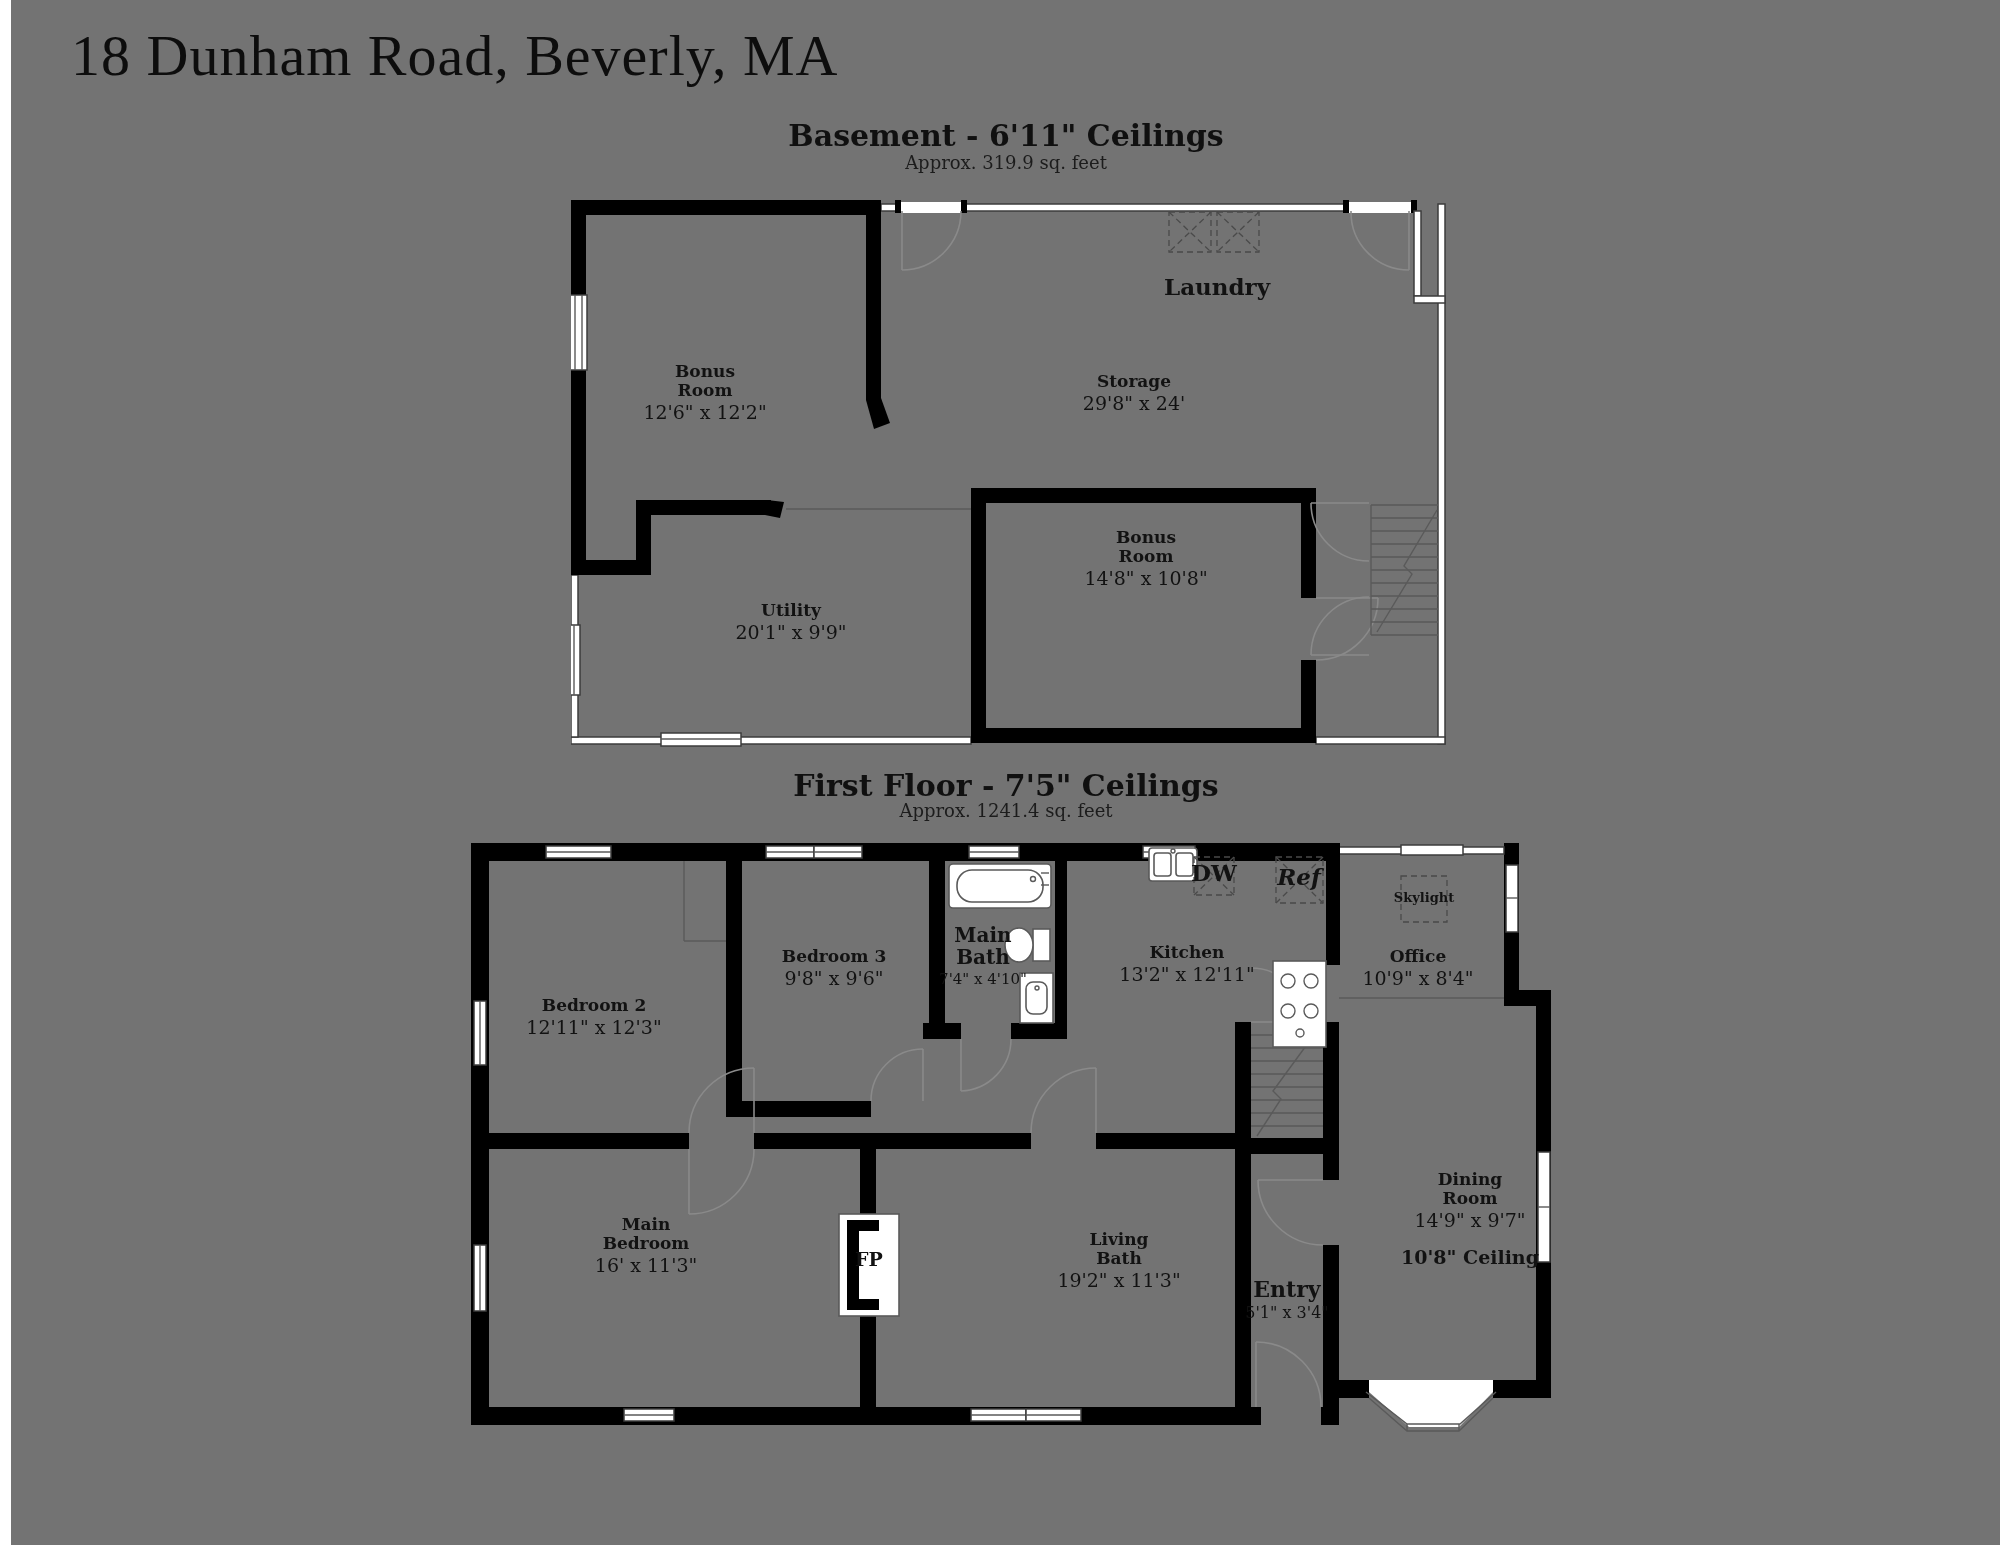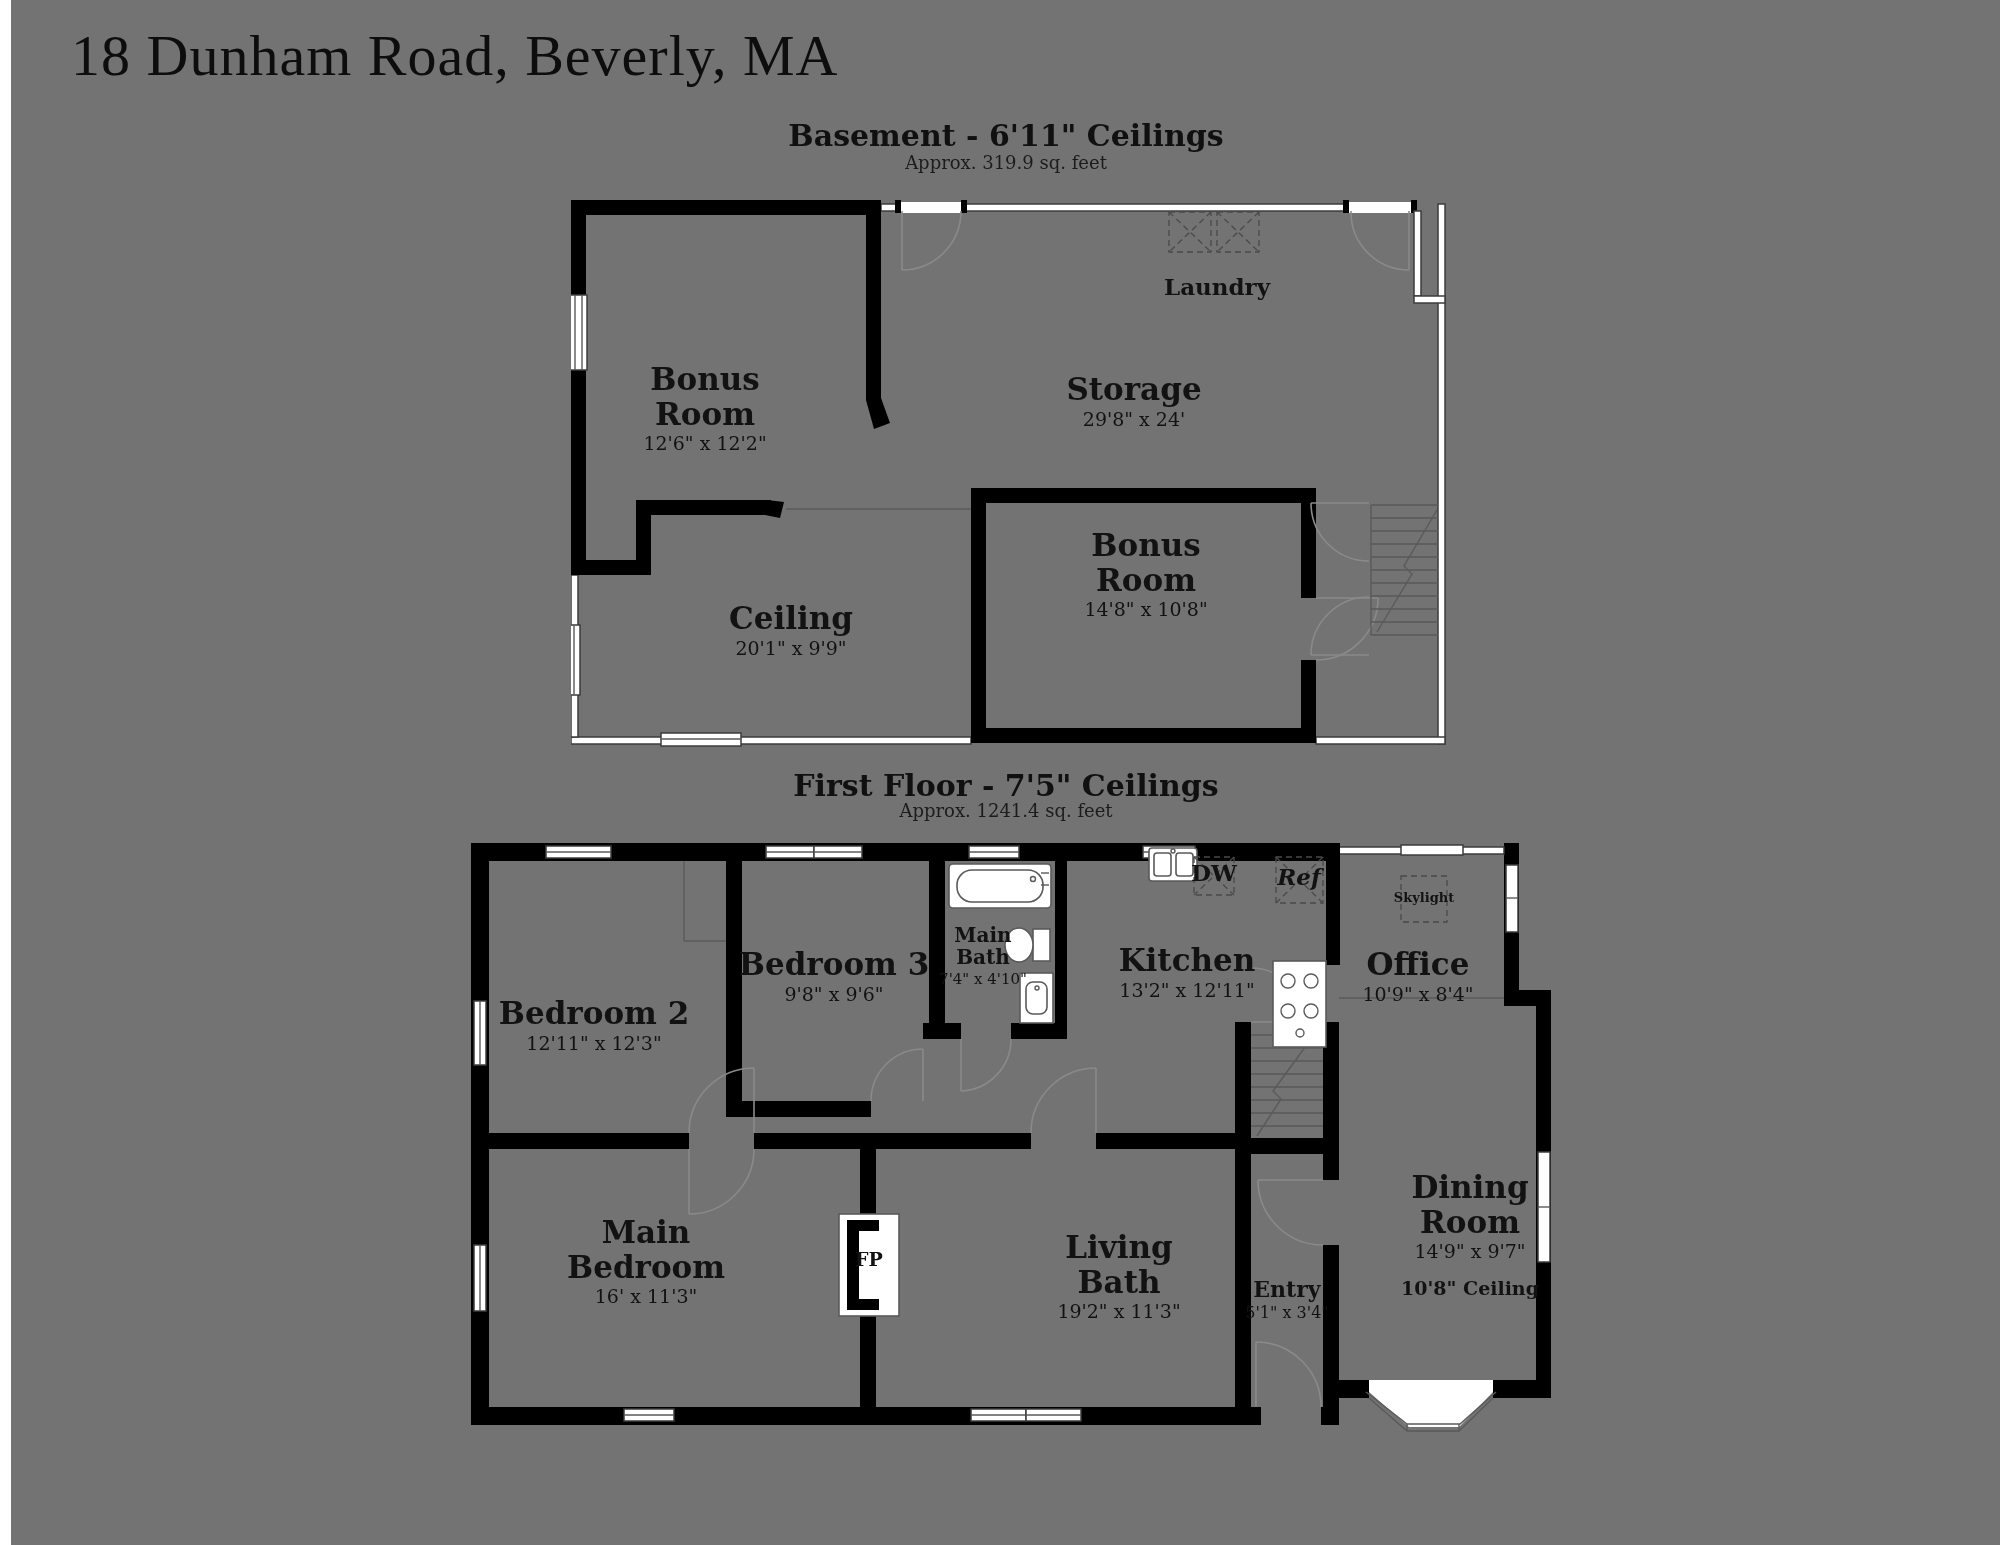--- a/index.html
+++ b/index.html
@@ -4,21 +4,21 @@
 <style>
   html,body{margin:0;padding:0;background:#ffffff;}
   .page{position:relative;width:2000px;height:1545px;background:#737373;overflow:hidden;
         font-family:"DejaVu Serif", serif;color:#141414;margin-left:11px;}
   .main-title{position:absolute;left:60px;top:22px;font-family:"Liberation Serif", serif;
         font-size:58px;font-weight:normal;color:#0d0d0d;letter-spacing:1px;}
   .plan-heading{position:absolute;transform:translateX(-50%);font-weight:bold;font-size:30px;
         color:#101010;white-space:nowrap;}
   .plan-subheading{position:absolute;transform:translateX(-50%);font-size:18px;color:#1c1c1c;white-space:nowrap;}
   .room-label{position:absolute;transform:translateX(-50%);text-align:center;color:#121212;}
-  .room-name{font-weight:bold;font-size:31px;line-height:1.12;white-space:pre-line;}
+  .room-name{font-weight:bold;font-size:17px;line-height:1.12;white-space:pre-line;}
   .room-dims{font-size:19px;line-height:1.15;margin-top:2px;white-space:nowrap;}
   .room-label.sm .room-name{font-size:20px;}
   .room-label.sm .room-dims{font-size:15px;}
   .room-label.xs .room-name{font-size:13px;}
   .room-label.tag .room-name{font-size:23px;white-space:nowrap;}
   .room-label.tag-sm .room-name{font-size:19px;text-align:center;}
   .ceiling-note{font-weight:bold;font-size:19px;margin-top:14px;white-space:nowrap;}
   .footer-note{position:absolute;left:38px;top:1468px;font-family:"Liberation Serif", serif;
         font-size:30px;color:#0e0e0e;}
   svg{position:absolute;}
@@ -132,21 +132,21 @@
     <div class="room-dims">12'6" x 12'2"</div>
   </div>
   <div class="room-label tag" style="left:1206px;top:274px;">
     <div class="room-name">Laundry</div>
   </div>
   <div class="room-label" style="left:1123px;top:372px;">
     <div class="room-name">Storage</div>
     <div class="room-dims">29'8" x 24'</div>
   </div>
   <div class="room-label" style="left:780px;top:601px;">
-    <div class="room-name">Ceiling</div>
+    <div class="room-name">Utility</div>
     <div class="room-dims">20'1" x 9'9"</div>
   </div>
   <div class="room-label" style="left:1135px;top:528px;">
     <div class="room-name">Bonus
 Room</div>
     <div class="room-dims">14'8" x 10'8"</div>
   </div>
 
   <div class="plan-heading" style="left:995px;top:768px;">First Floor - 7'5" Ceilings</div>
   <div class="plan-subheading" style="left:995px;top:800px;">Approx. 1241.4 sq. feet</div>

